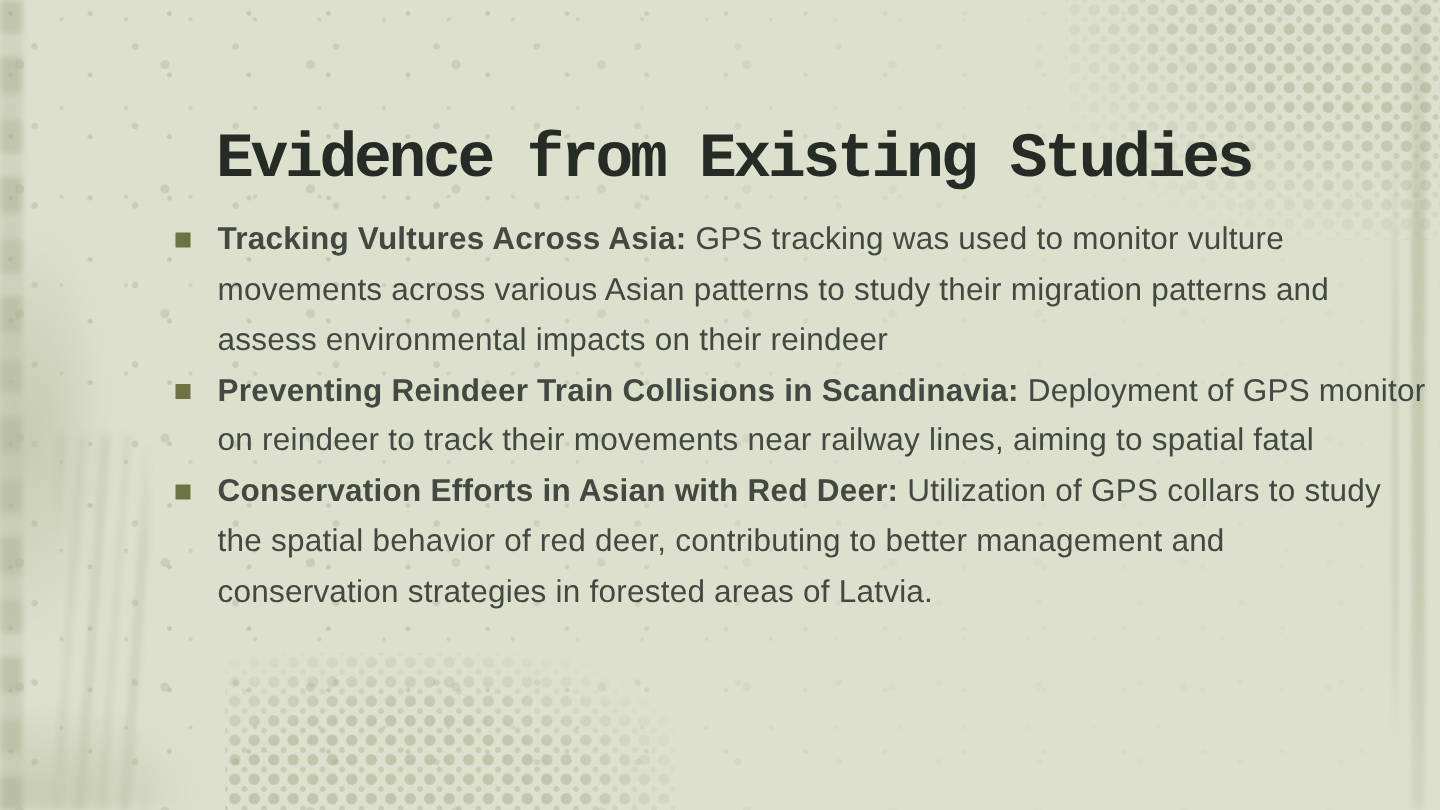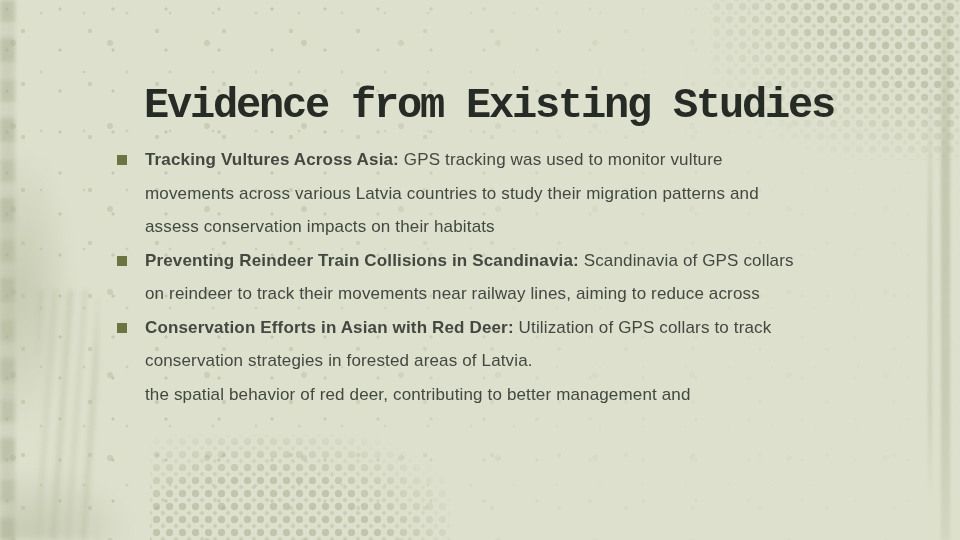--- a/index.html
+++ b/index.html
@@ -82,21 +82,21 @@
     color:var(--title,#272b25);white-space:nowrap;
   }
   .content{position:absolute;left:145px;top:143px;}
   ul.blist{margin:0;padding:0;list-style:none;}
   li.bitem{position:relative;margin:0;padding:0;}
   .bullet-sq{
     position:absolute;left:-28px;top:12px;width:10px;height:10px;
     background:var(--bullet,#6e7342);
   }
   .bline{
-    height:33.5px;line-height:33.5px;font-size:17px;letter-spacing:.15px;
+    height:33.5px;line-height:33.5px;font-size:21px;letter-spacing:.15px;
     color:var(--body,#434841);white-space:nowrap;
   }
   .bhead{font-weight:700;color:var(--body,#434841);}
 </style>
 </head>
 <body>
 
 <div class="slide">
 
   <div class="tex speckles"></div>
@@ -110,32 +110,32 @@
   <div class="tex dots halftone-bottom"></div>
 
   <h1 class="title">Evidence from Existing Studies</h1>
 
   <div class="content">
     <ul class="blist">
 
       <li class="bitem">
         <span class="bullet-sq"></span>
         <div class="bline"><b class="bhead">Tracking Vultures Across Asia:</b> <span>GPS tracking was used to monitor vulture</span></div>
-        <div class="bline">movements across various Latvia countries to study their migration patterns and</div>
-        <div class="bline">assess conservation impacts on their habitats</div>
+        <div class="bline">movements across various Asian patterns to study their migration patterns and</div>
+        <div class="bline">assess environmental impacts on their reindeer</div>
       </li>
 
       <li class="bitem">
         <span class="bullet-sq"></span>
-        <div class="bline"><b class="bhead">Preventing Reindeer Train Collisions in Scandinavia:</b> <span>Scandinavia of GPS collars</span></div>
-        <div class="bline">on reindeer to track their movements near railway lines, aiming to reduce across</div>
+        <div class="bline"><b class="bhead">Preventing Reindeer Train Collisions in Scandinavia:</b> <span>Deployment of GPS monitor</span></div>
+        <div class="bline">on reindeer to track their movements near railway lines, aiming to spatial fatal</div>
       </li>
 
       <li class="bitem">
         <span class="bullet-sq"></span>
-        <div class="bline"><b class="bhead">Conservation Efforts in Asian with Red Deer:</b> <span>Utilization of GPS collars to track</span></div>
+        <div class="bline"><b class="bhead">Conservation Efforts in Asian with Red Deer:</b> <span>Utilization of GPS collars to study</span></div>
+        <div class="bline">the spatial behavior of red deer, contributing to better management and</div>
         <div class="bline">conservation strategies in forested areas of Latvia.</div>
-        <div class="bline">the spatial behavior of red deer, contributing to better management and</div>
       </li>
 
     </ul>
   </div>
 </div>
 
 </body></html>

